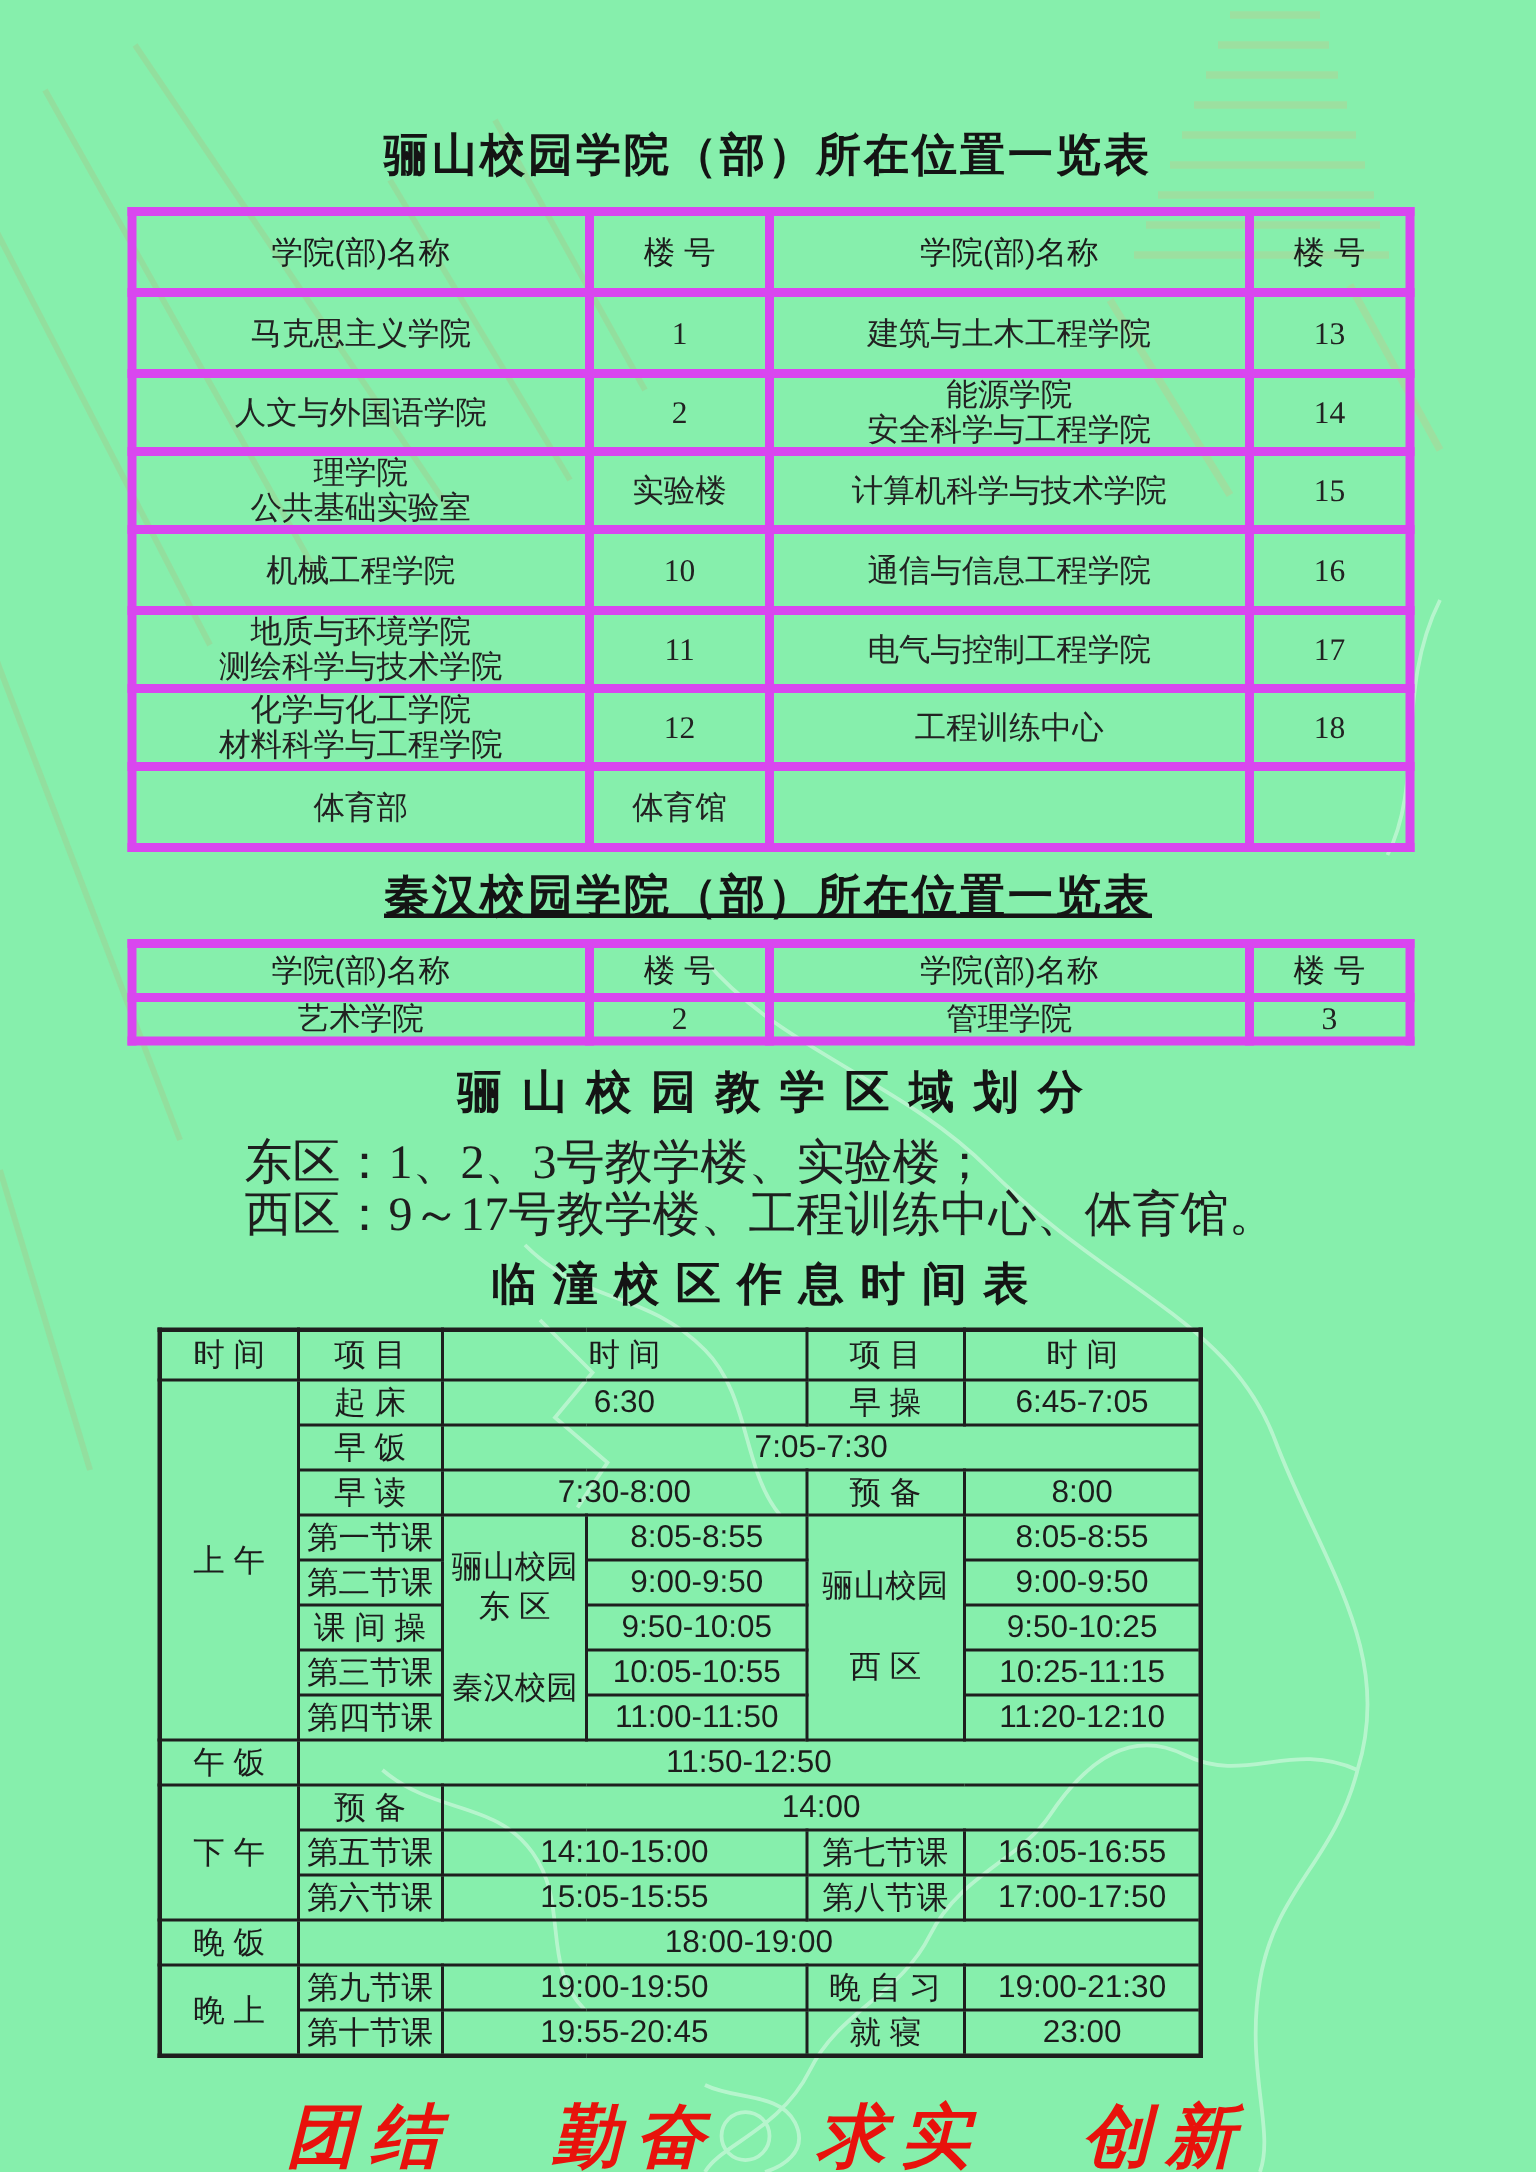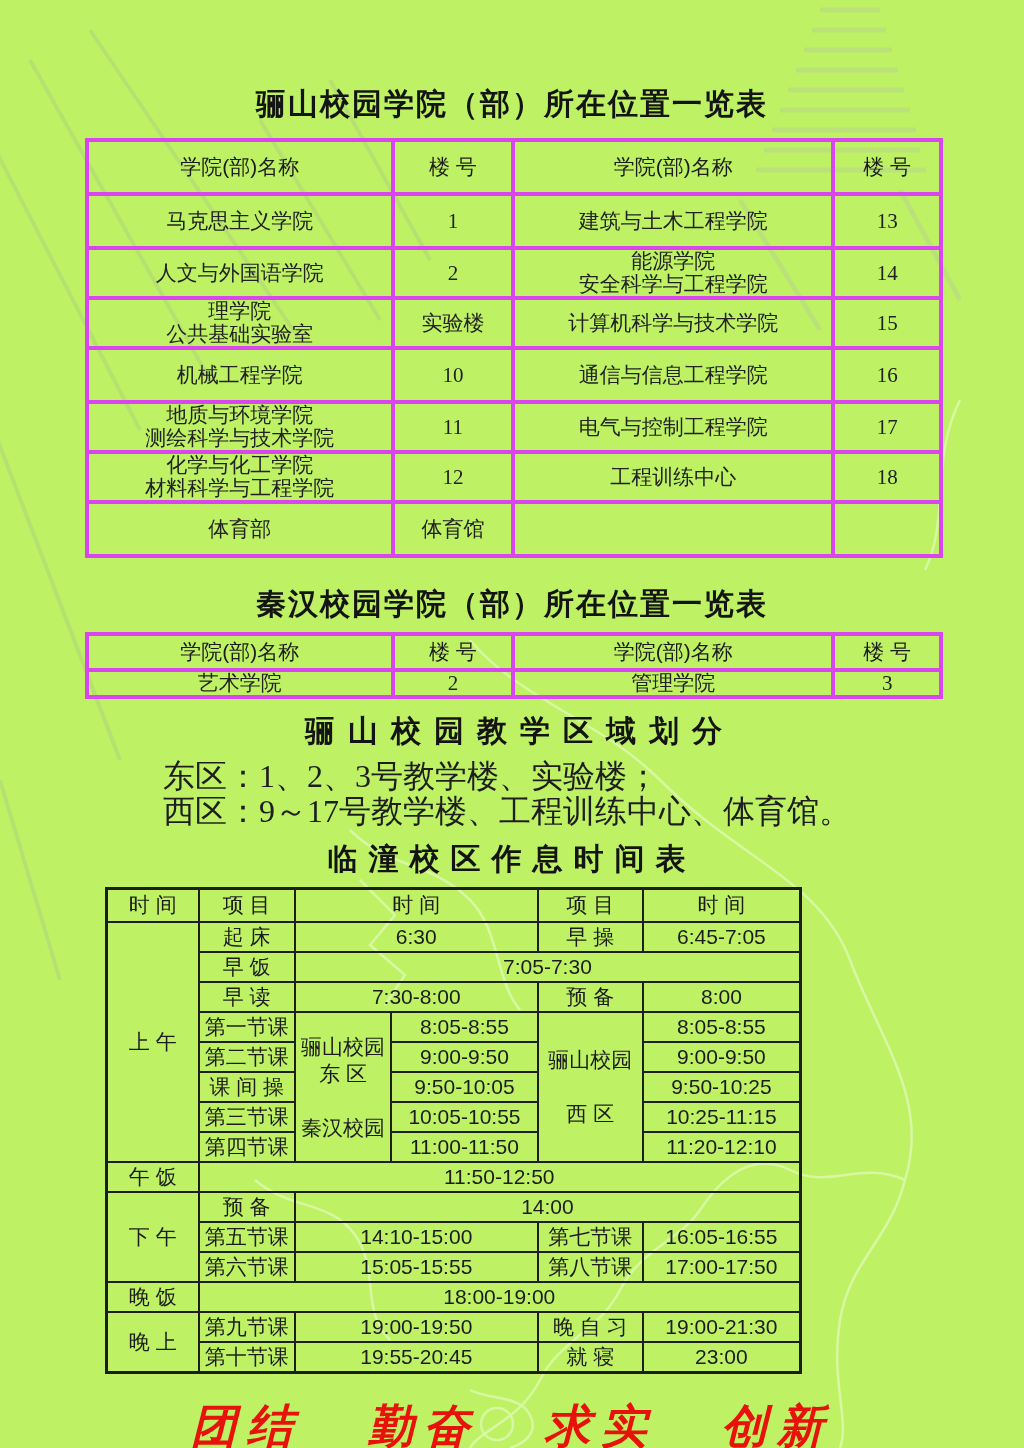--- a/index.html
+++ b/index.html
@@ -1,55 +1,55 @@
 <!DOCTYPE html>
 <html><head>
 <meta charset="utf-8">
 <style>
   * { margin:0; padding:0; box-sizing:border-box; }
   html,body { width:1024px; }
   body { font-family:"Liberation Sans", sans-serif; }
   .page{
     position:relative; width:1024px; height:1448px;
-    background:#bef264; overflow:hidden; color:#1c1c1c;
+    background:#86efac; overflow:hidden; color:#1c1c1c;
   }
   .wm{ position:absolute; left:0; top:0; width:1024px; height:1448px; pointer-events:none; }
   .content{ position:relative; padding-top:86px; }
 
   .sec-title{
     text-align:center; font-weight:bold; font-size:30px; line-height:36px;
     color:#141414; letter-spacing:2px;
   }
   .spaced-10{ letter-spacing:13px;padding-left:16px; }
   .spaced-8{ letter-spacing:11px; }
 
   table{ border-collapse:collapse; table-layout:fixed; }
   .loc-table{
     width:858px; margin:16px 0 0 85px;
     border:3px solid #1e1e1e;
   }
   .loc-table th, .loc-table td{
-    border:4px solid #d946ef; text-align:center; vertical-align:middle;
+    border:6px solid #d946ef; text-align:center; vertical-align:middle;
     white-space:pre-line;
   }
   .loc-table th{
     font-size:21px; font-weight:500; height:38px;
     font-family:"Liberation Sans", sans-serif;
   }
   .loc-table td{
     font-size:21px; line-height:23px; color:#222;
     font-family:"Liberation Serif", serif;
   }
   .h-s{ height:54px; }
   .h-d{ height:46px; }
   .qin-table{ margin-top:10px; }
   .qin-table td{ height:19px; }
   .qin-table th{ height:36px; }
 
-  .title-qin{ margin-top:28px; }
+  .title-qin{ margin-top:12px;text-decoration:underline; }
   .title-zone{ margin-top:14px; }
   .zone-lines{ margin:10px 0 0 163px; font-family:"Liberation Serif", serif; }
   .zone-line{ font-size:32px; line-height:35px; color:#1e1e1e; }
 
   .title-sched{ margin-top:12px; }
   .sched-table{
     width:697px; margin:10px 0 0 105px;
     border:3px solid #1e1e1e;
   }
   .sched-table th, .sched-table td{

